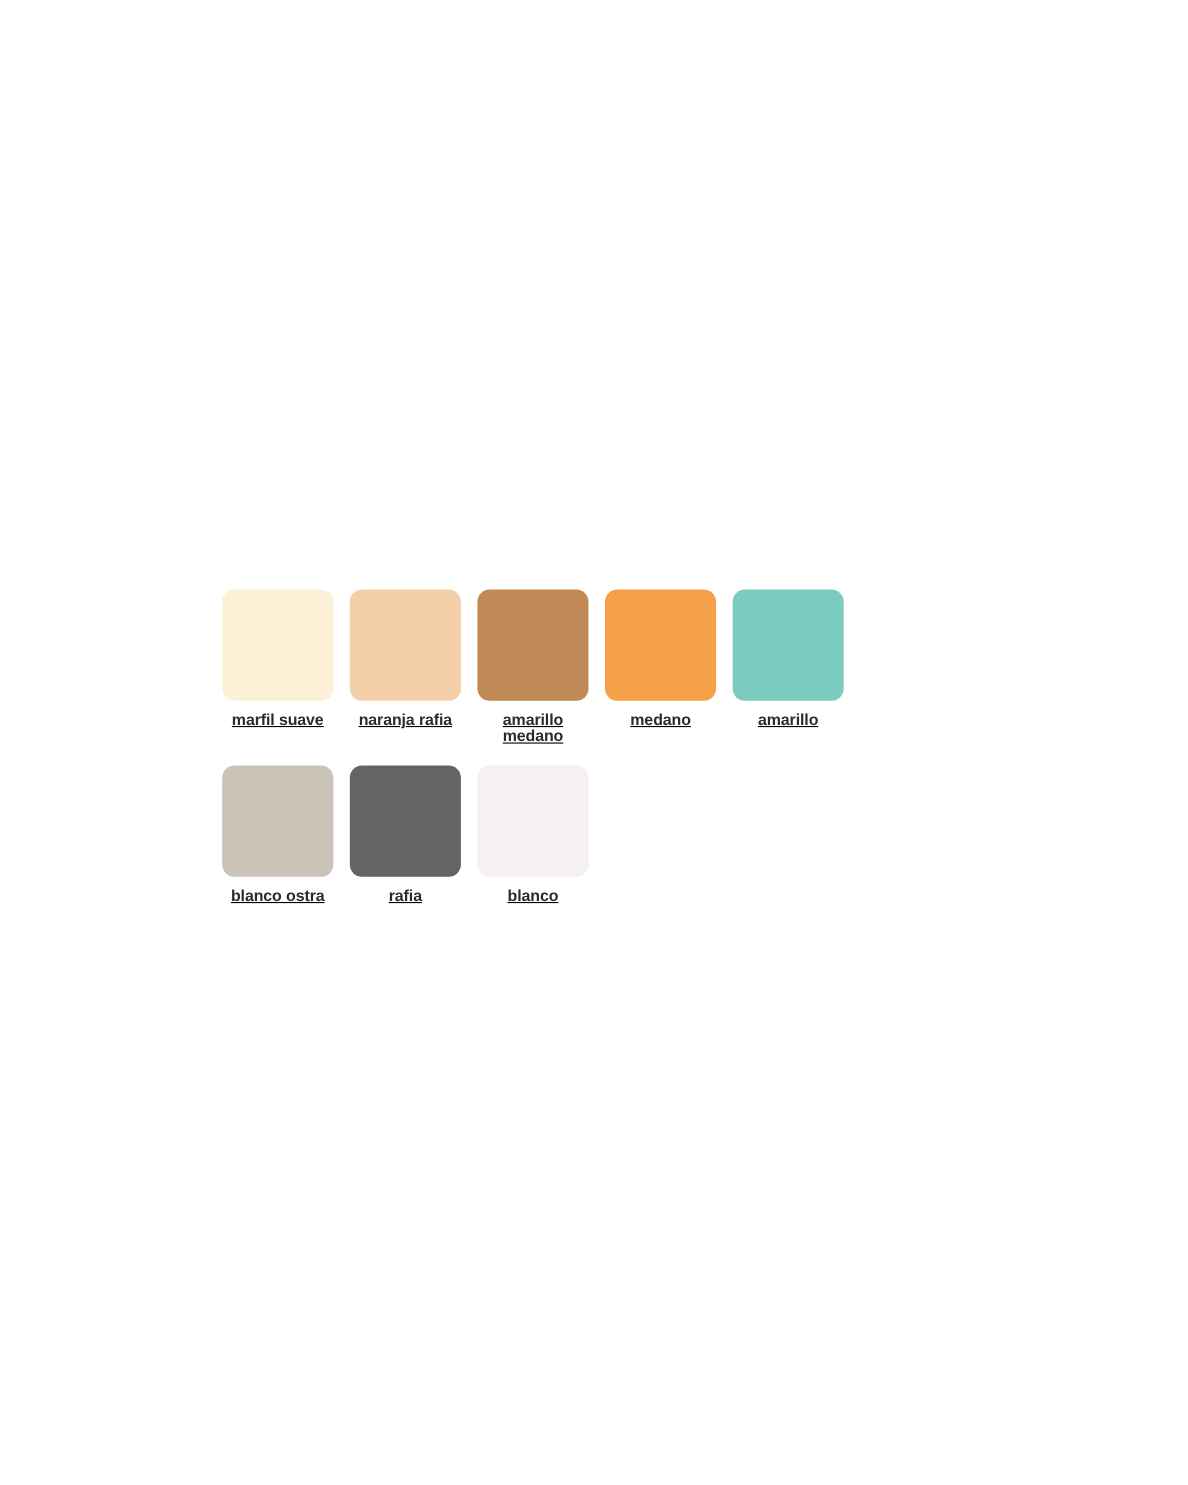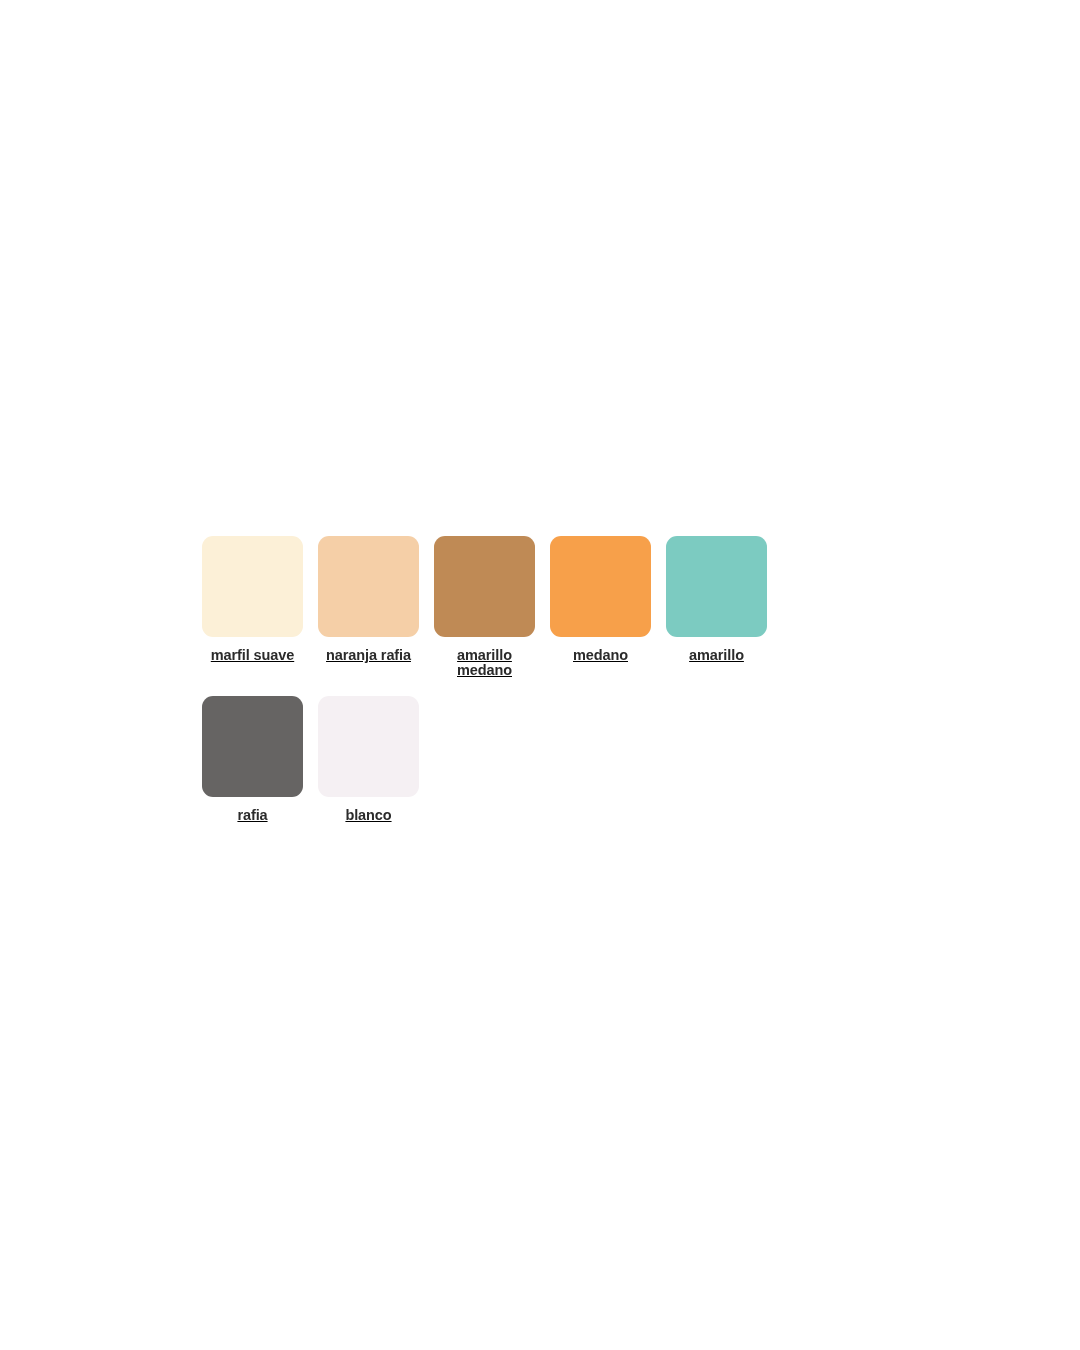--- a/index.html
+++ b/index.html
@@ -84,20 +84,24 @@
         <div class="swatch-chip" style="background: rgb(247, 160, 74);"></div>
         <div class="swatch-label">medano</div>
       </div>
       <div class="swatch-cell">
         <div class="swatch-chip" style="background: rgb(124, 203, 193);"></div>
         <div class="swatch-label">amarillo</div>
       </div>
     </div>
     <div class="swatch-row">
       <div class="swatch-cell">
+        <div class="swatch-chip" style="background: rgb(203, 194, 184);"></div>
+        <div class="swatch-label">blanco ostra</div>
+      </div>
+      <div class="swatch-cell">
         <div class="swatch-chip" style="background: rgb(102, 100, 99);"></div>
         <div class="swatch-label">rafia</div>
       </div>
       <div class="swatch-cell">
         <div class="swatch-chip" style="background: rgb(245, 240, 243);"></div>
         <div class="swatch-label">blanco</div>
       </div>
     </div>
   </div>
 

